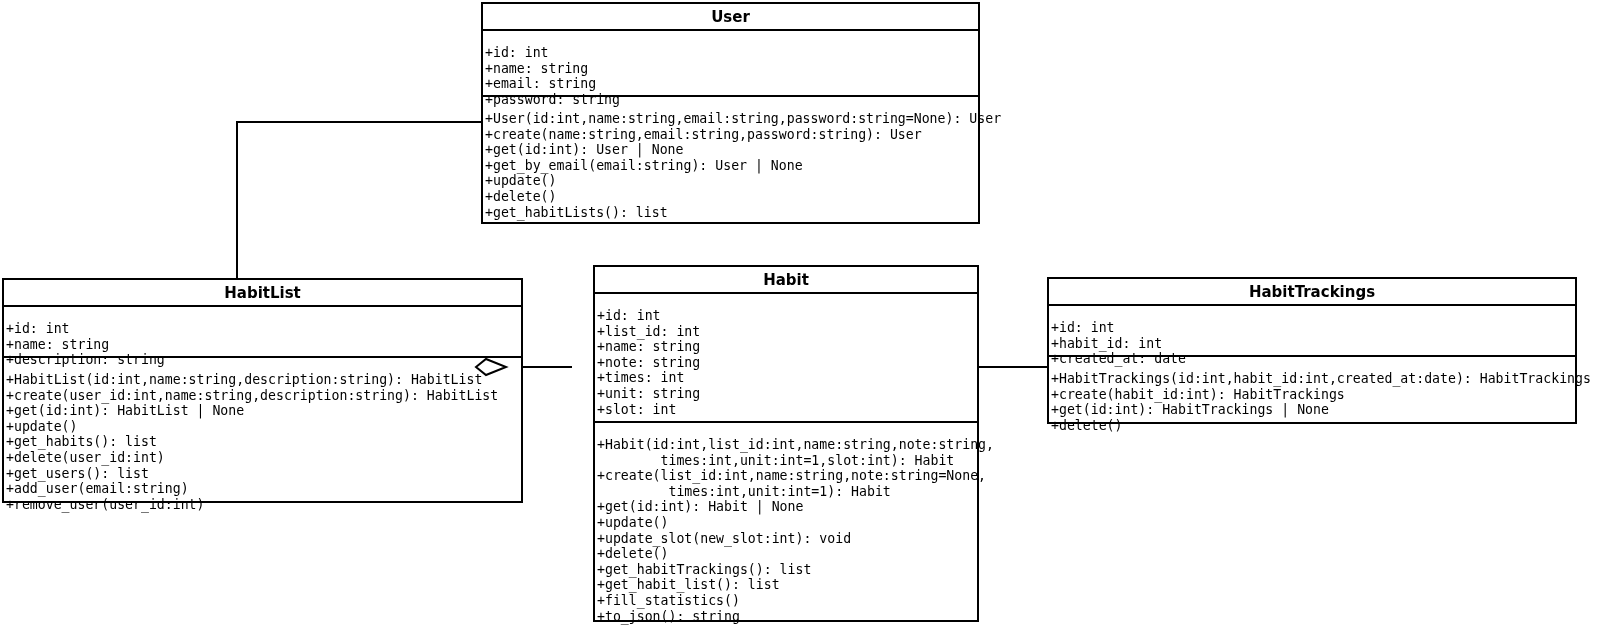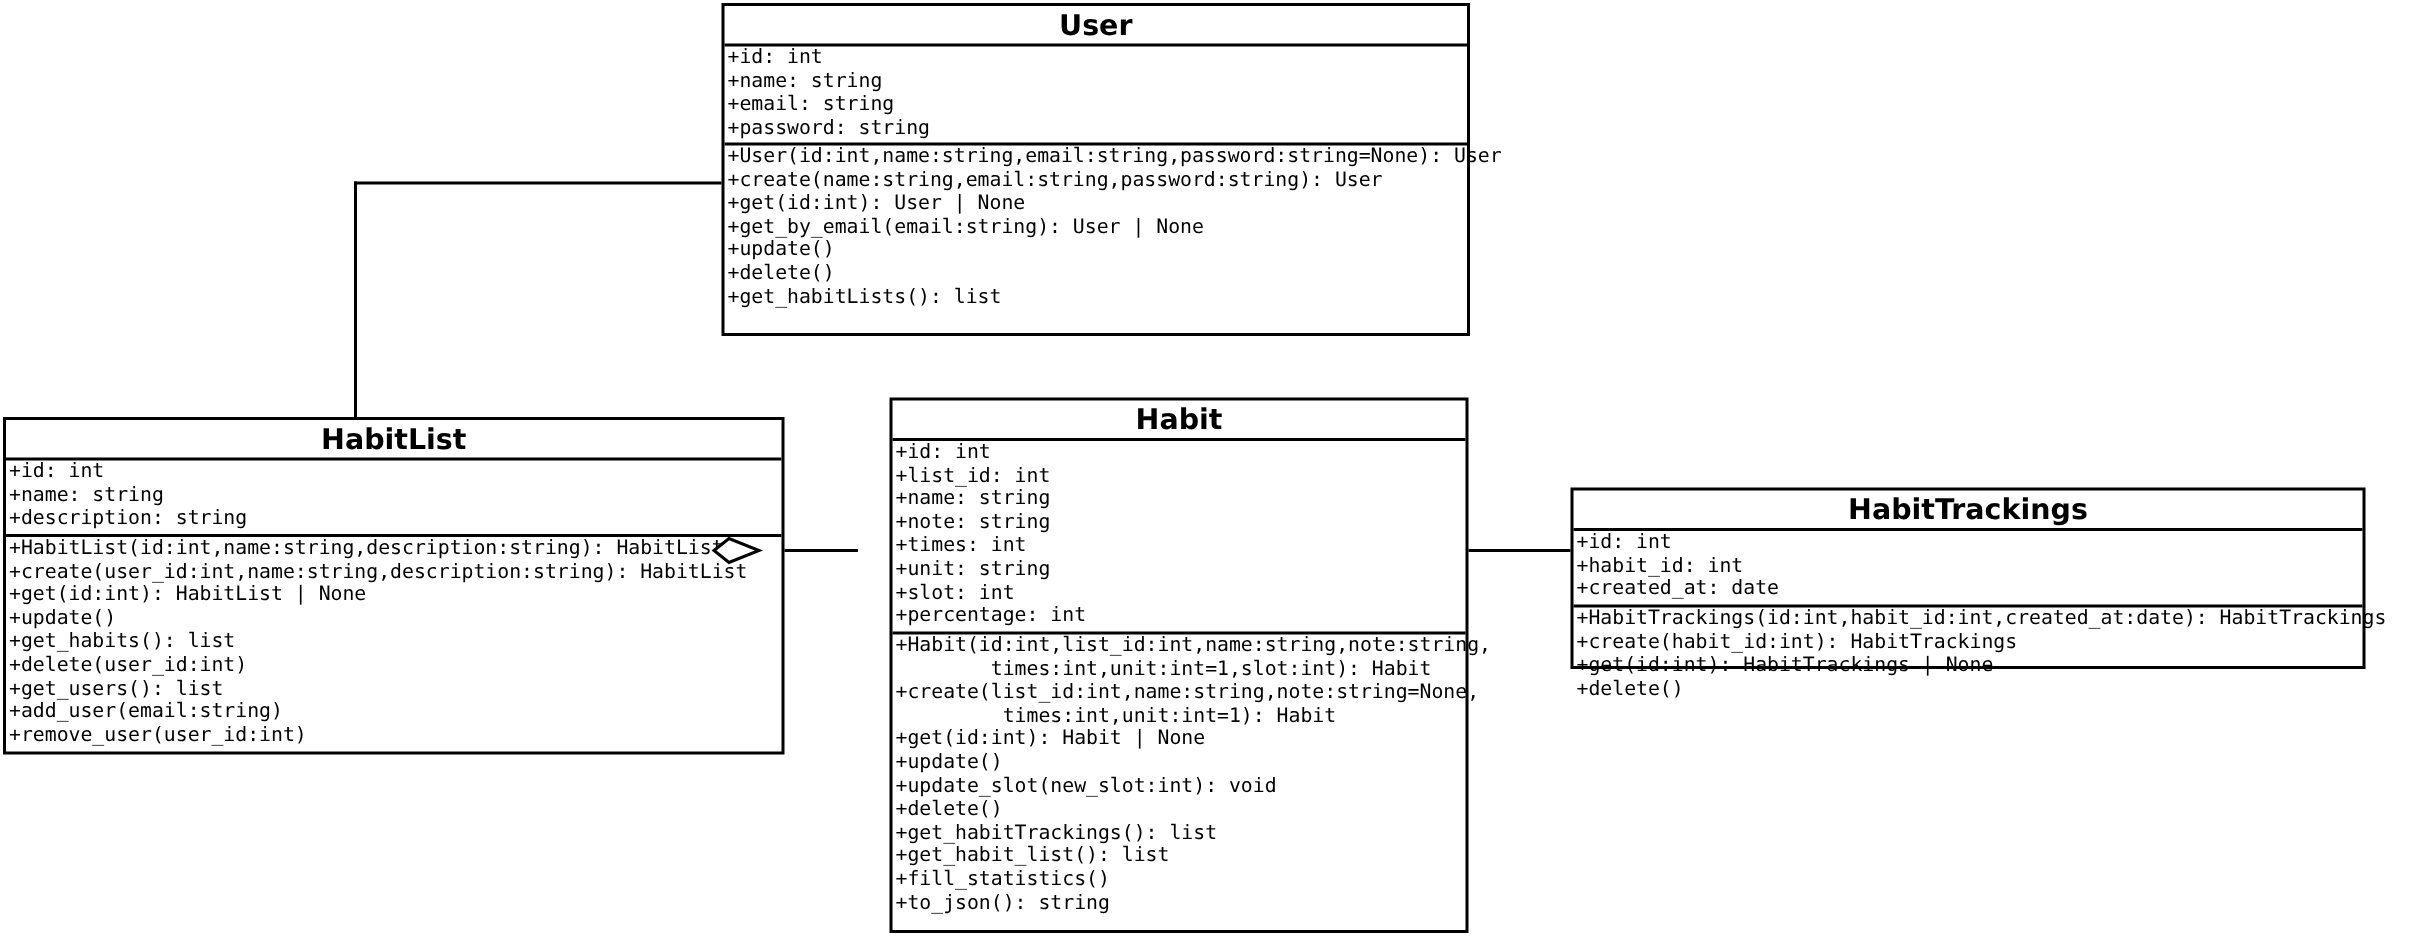--- a/index.html
+++ b/index.html
@@ -21,32 +21,32 @@
     position: absolute;
     background: #ffffff;
     border: 2px solid #000000;
     box-sizing: border-box;
     z-index: 3;
   }
   .uml-title {
     text-align: center;
     font-family: "DejaVu Sans", "Liberation Sans", sans-serif;
     font-weight: bold;
-    font-size: 19px;
+    font-size: 15px;
     line-height: 26px;
     height: 27px;
     color: #000000;
     border-bottom: 2px solid #000000;
     box-sizing: border-box;
     white-space: nowrap;
     overflow: visible;
   }
   .uml-compartment {
     box-sizing: border-box;
-    padding: 0 0 2px 2px;
+    padding: 14px 0 2px 2px;
     overflow: visible;
   }
   .uml-compartment.attrs {
     border-bottom: 2px solid #000000;
   }
   .uml-line {
     font-family: "DejaVu Sans Mono", "Liberation Mono", monospace;
     font-size: 13.2px;
     line-height: 15.6px;
     color: #000000;
@@ -125,39 +125,38 @@
   <div class="uml-class" style="left:593px; top:265px; width:386px; height:357px;">
     <div class="uml-title">Habit</div>
     <div class="uml-compartment attrs" style="height:129px;">
       <div class="uml-line">+id: int</div>
       <div class="uml-line">+list_id: int</div>
       <div class="uml-line">+name: string</div>
       <div class="uml-line">+note: string</div>
       <div class="uml-line">+times: int</div>
       <div class="uml-line">+unit: string</div>
       <div class="uml-line">+slot: int</div>
-      <div class="uml-line">+percentage: int</div>
     </div>
     <div class="uml-compartment methods">
       <div class="uml-line">+Habit(id:int,list_id:int,name:string,note:string,</div>
       <div class="uml-line">        times:int,unit:int=1,slot:int): Habit</div>
       <div class="uml-line">+create(list_id:int,name:string,note:string=None,</div>
       <div class="uml-line">         times:int,unit:int=1): Habit</div>
       <div class="uml-line">+get(id:int): Habit | None</div>
       <div class="uml-line">+update()</div>
       <div class="uml-line">+update_slot(new_slot:int): void</div>
       <div class="uml-line">+delete()</div>
       <div class="uml-line">+get_habitTrackings(): list</div>
       <div class="uml-line">+get_habit_list(): list</div>
       <div class="uml-line">+fill_statistics()</div>
       <div class="uml-line">+to_json(): string</div>
     </div>
   </div>
 
-  <div class="uml-class" style="left:1047px; top:277px; width:530px; height:121px;margin-top:48px;">
+  <div class="uml-class" style="left:1047px; top:277px; width:530px; height:147px;">
     <div class="uml-title">HabitTrackings</div>
     <div class="uml-compartment attrs" style="height:51px;">
       <div class="uml-line">+id: int</div>
       <div class="uml-line">+habit_id: int</div>
       <div class="uml-line">+created_at: date</div>
     </div>
     <div class="uml-compartment methods">
       <div class="uml-line">+HabitTrackings(id:int,habit_id:int,created_at:date): HabitTrackings</div>
       <div class="uml-line">+create(habit_id:int): HabitTrackings</div>
       <div class="uml-line">+get(id:int): HabitTrackings | None</div>

